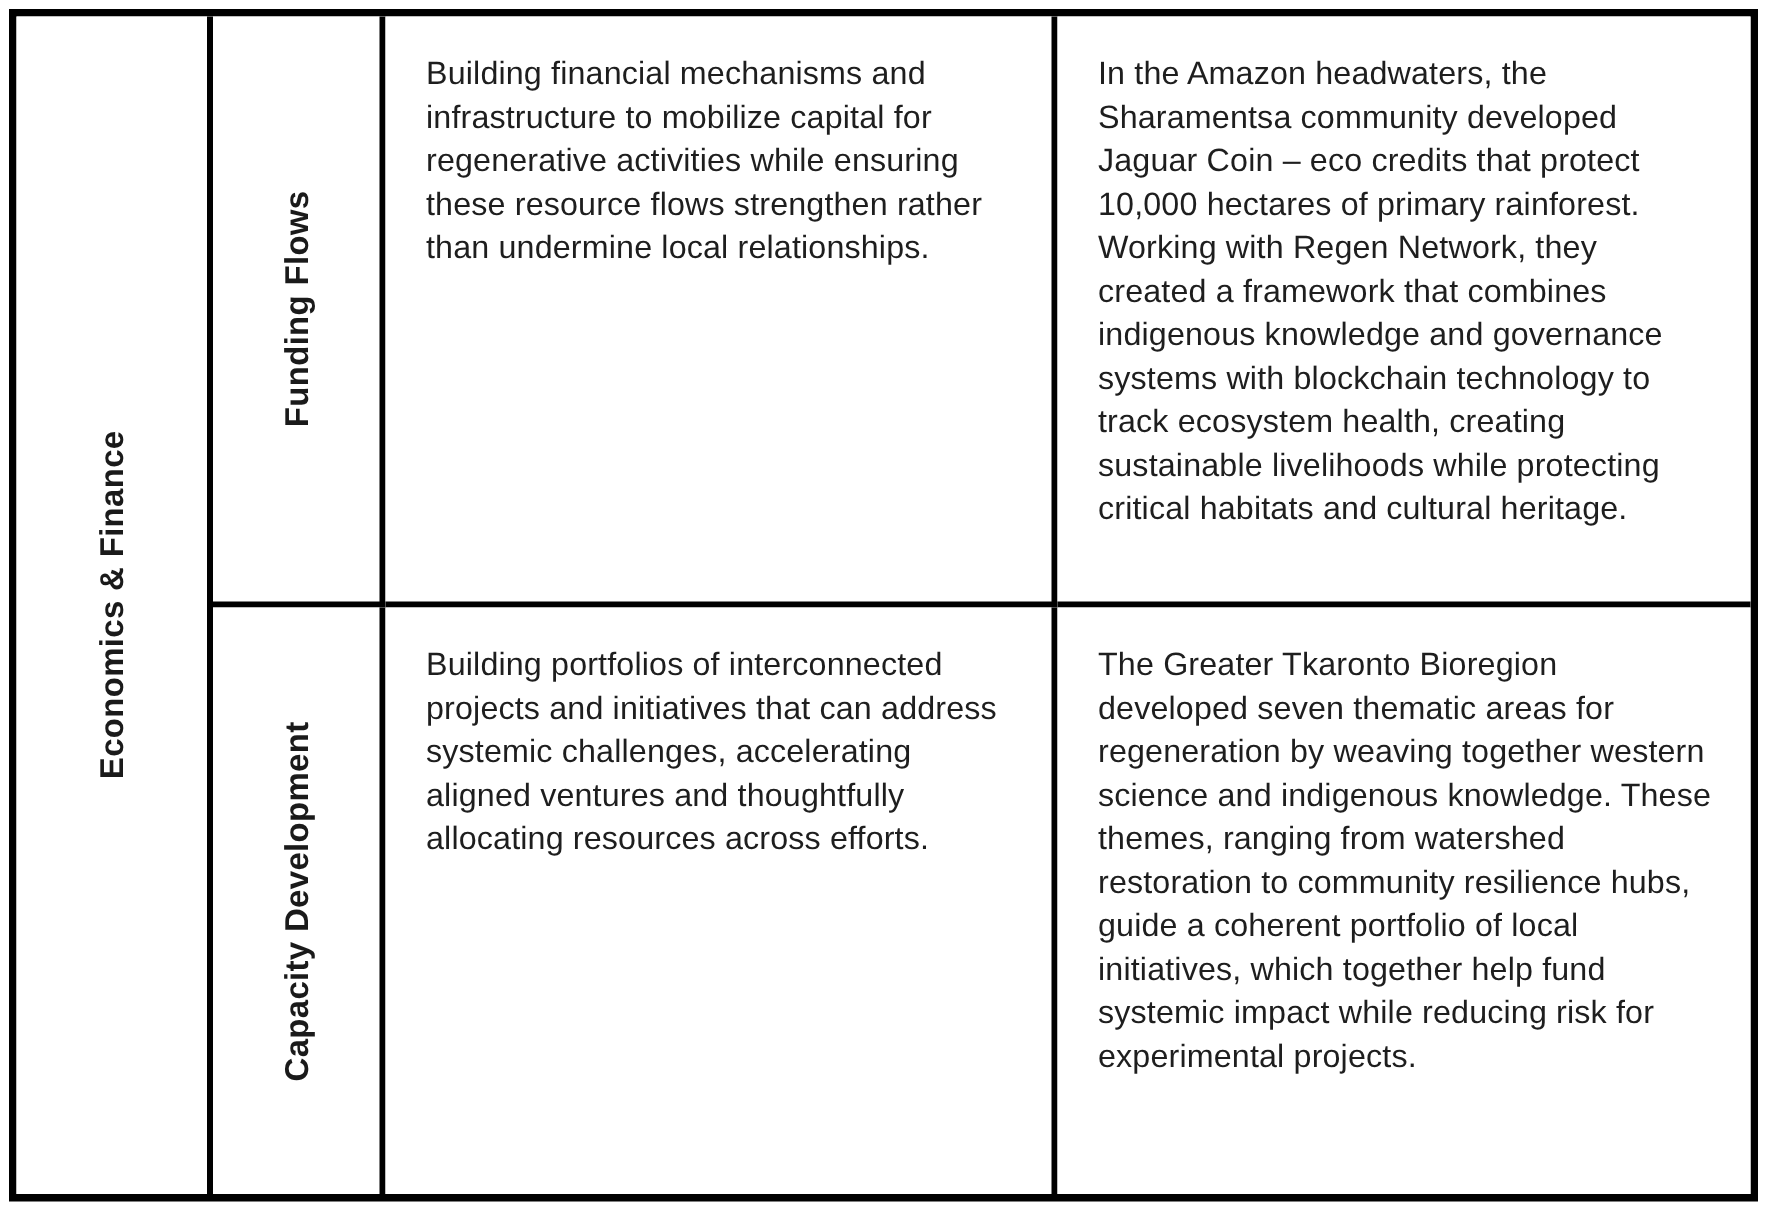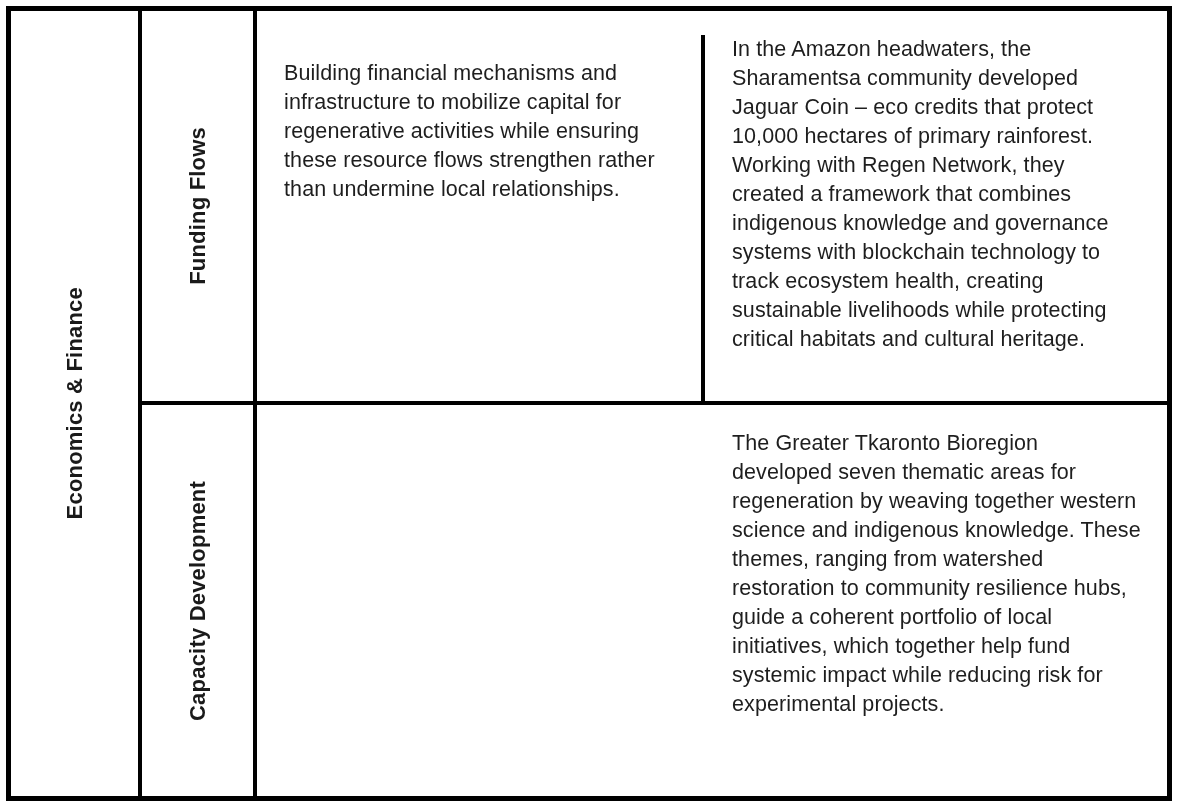--- a/index.html
+++ b/index.html
@@ -58,21 +58,22 @@
 
 <div class="matrix-table">
 
   <div class="cell label-cell category-cell v-divider">
     <span class="vlabel">Economics &amp; Finance</span>
   </div>
 
   <div class="cell label-cell v-divider h-divider" style="grid-column:2; grid-row:1;">
     <span class="vlabel">Funding Flows</span>
   </div>
-  <div class="cell text-cell v-divider h-divider" style="grid-column:3; grid-row:1;margin-top:24px;">Building financial mechanisms and infrastructure to mobilize capital for regenerative activities while ensuring these resource flows strengthen rather than undermine local relationships.</div>
+  <div class="cell text-cell v-divider h-divider" style="grid-column:3; grid-row:1;">Building financial mechanisms and infrastructure to mobilize capital for regenerative activities while ensuring these resource flows strengthen rather than undermine local relationships.</div>
   <div class="cell text-cell h-divider" style="grid-column:4; grid-row:1;">In the Amazon headwaters, the Sharamentsa community developed Jaguar Coin – eco credits that protect 10,000 hectares of primary rainforest. Working with Regen Network, they created a framework that combines indigenous knowledge and governance systems with blockchain technology to track ecosystem health, creating sustainable livelihoods while protecting critical habitats and cultural heritage.</div>
 
   <div class="cell label-cell v-divider" style="grid-column:2; grid-row:2;">
     <span class="vlabel">Capacity Development</span>
   </div>
+  <div class="cell text-cell v-divider" style="grid-column:3; grid-row:2;">Building portfolios of interconnected projects and initiatives that can address systemic challenges, accelerating aligned ventures and thoughtfully allocating resources across efforts.</div>
   <div class="cell text-cell" style="grid-column:4; grid-row:2;">The Greater Tkaronto Bioregion developed seven thematic areas for regeneration by weaving together western science and indigenous knowledge. These themes, ranging from watershed restoration to community resilience hubs, guide a coherent portfolio of local initiatives, which together help fund systemic impact while reducing risk for experimental projects.</div>
 
 </div>
 
 </body></html>

